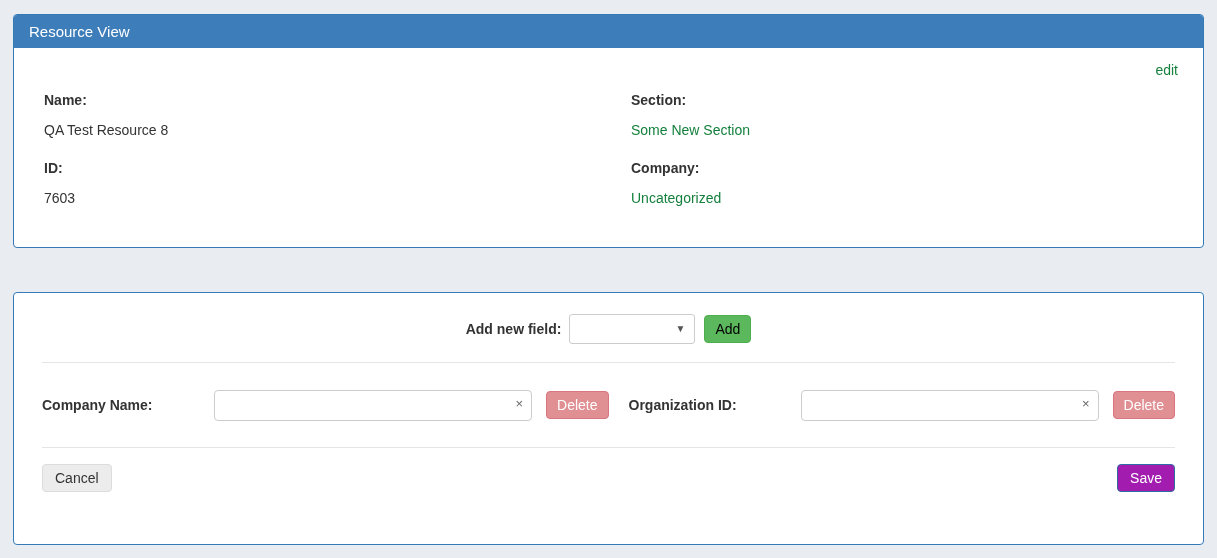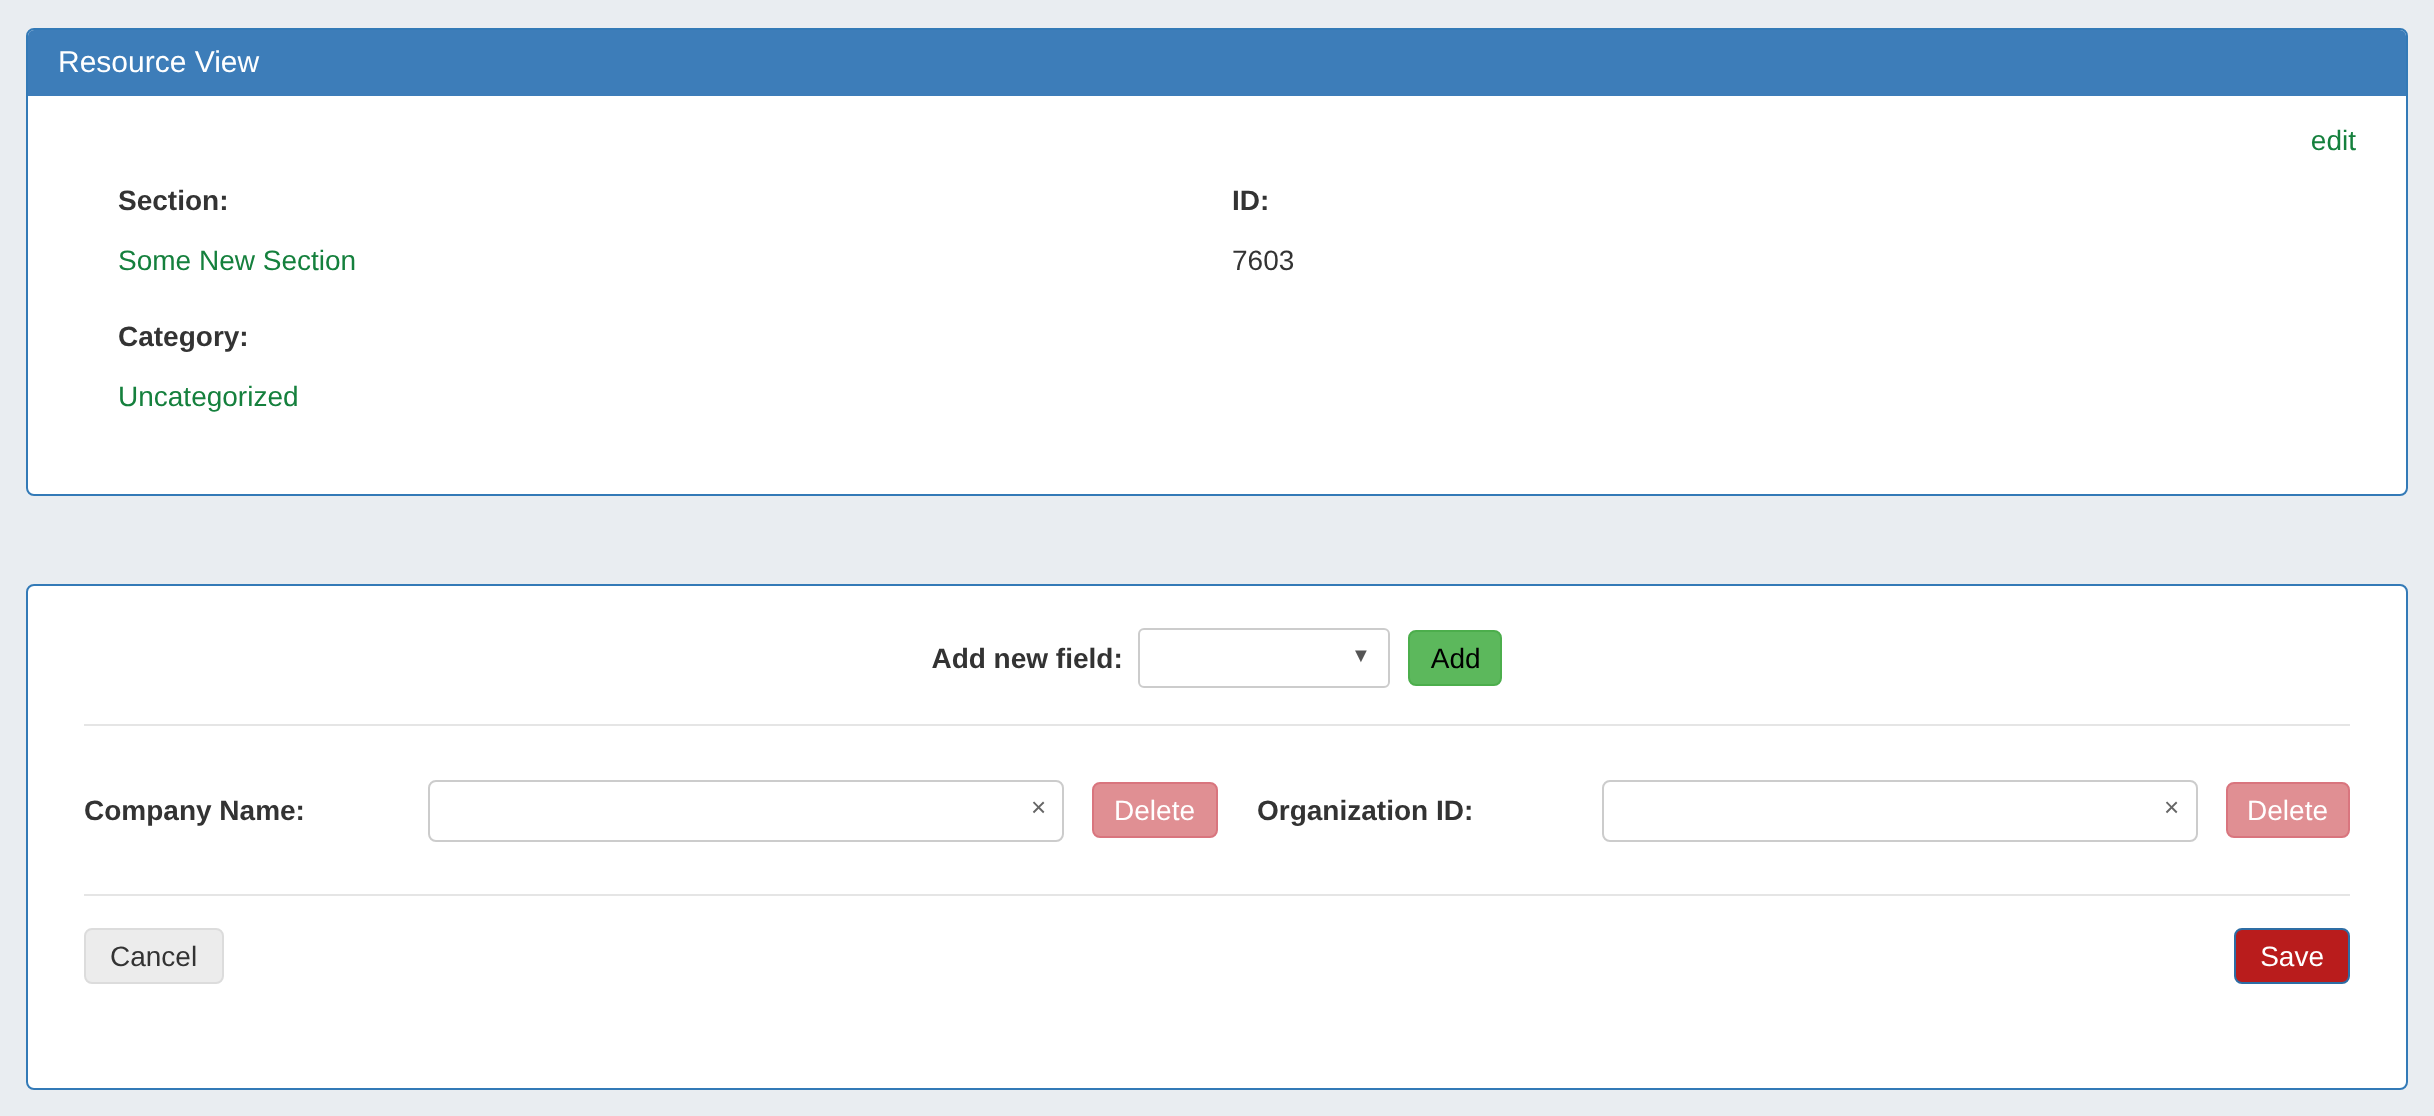--- a/index.html
+++ b/index.html
@@ -119,44 +119,48 @@
     padding: 5px 10px;
   }
   .footer-row {
     display: flex;
     justify-content: space-between;
     align-items: center;
     padding: 16px 28px;
     gap: 10px;
   }
   .btn-cancel { background: #ececec; border-color: #dcdcdc; color: #333; }
-  .btn-save { background: #b91c1c; border-color: #2e6da4; color: #fff; }
+  .btn-save { background: #a21caf; border-color: #2e6da4; color: #fff; }
 </style>
 </head>
 <body>
 
 <div class="panel panel-resource">
   <div class="panel-heading">
     <span>Resource View</span>
   </div>
   <div class="resource-body">
     <div class="edit-row">
       <a class="link">edit</a>
     </div>
     <div class="resource-grid">
+      <div class="res-cell">
+        <div class="lbl">Name:</div>
+        <div class="val">QA Test Resource 8</div>
+      </div>
       <div class="res-cell res-col-right">
         <div class="lbl">Section:</div>
         <div class="val"><a class="link">Some New Section</a></div>
       </div>
       <div class="res-cell">
         <div class="lbl">ID:</div>
         <div class="val">7603</div>
       </div>
       <div class="res-cell res-col-right">
-        <div class="lbl">Category:</div>
+        <div class="lbl">Company:</div>
         <div class="val"><a class="link">Uncategorized</a></div>
       </div>
     </div>
   </div>
 </div>
 
 <div class="panel panel-fields">
   <div class="fields-body">
 
     <div class="add-row">

